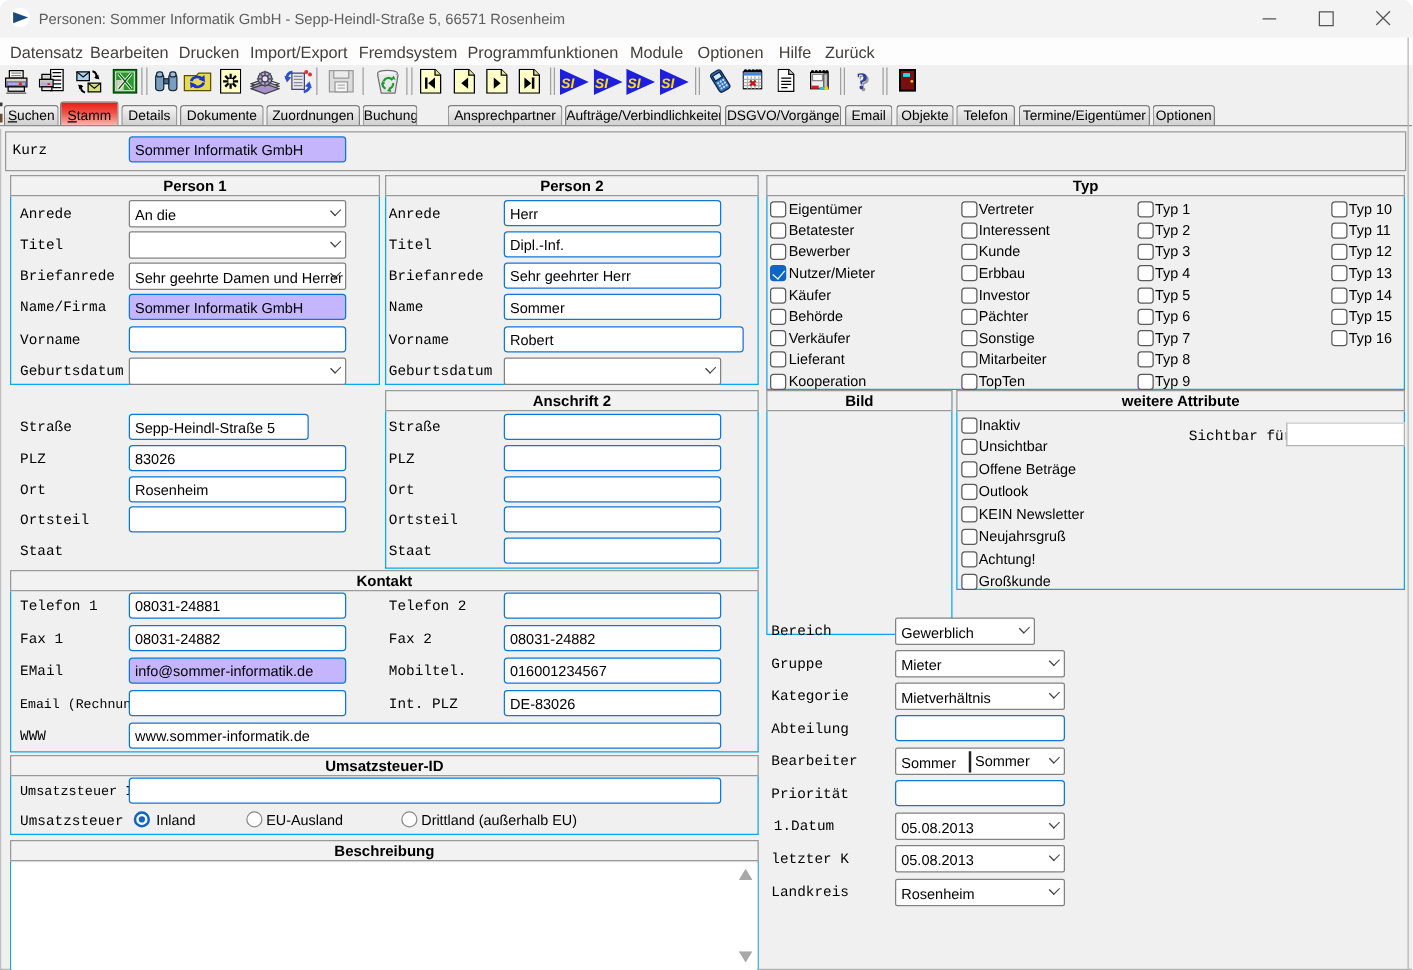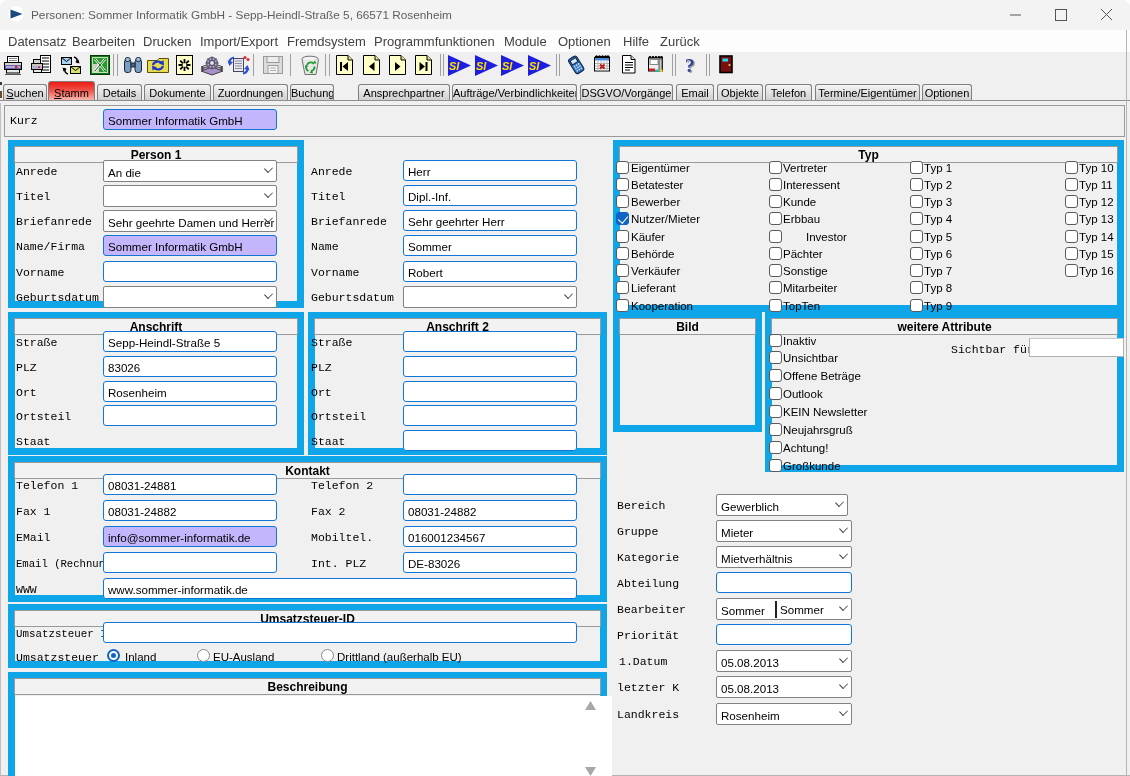--- a/index.html
+++ b/index.html
@@ -17,21 +17,21 @@
 #toolbar { position:absolute; left:0; top:52px; width:1130px; height:30px; background:#f0f0f0; }
 .tbi { position:absolute; top:3px; }
 .tsep { position:absolute; top:2px; width:1px; height:22px; background:#a0a0a0; }
 
 #tabrow { position:absolute; left:0; top:81px; width:1130px; height:21px; }
 .tab { position:absolute; top:3px; height:17px; background:linear-gradient(#f4f4f4,#dcdcdc 60%,#cfcfcf); border:1px solid #7f7f7f; border-bottom:none; border-radius:3px 3px 0 0; font-size:11px; color:#000; text-align:center; padding-top:2px; white-space:nowrap; overflow:hidden; }
 .tab.active { top:0; height:20px; background:linear-gradient(#ea1c12,#f0544a 45%,#f9c0b8); padding-top:5px; }
 #contentline { position:absolute; left:0; top:100px; width:1130px; height:1px; background:#8f8f8f; }
 
 .lbl { position:absolute; font-size:11.5px; color:#000; white-space:nowrap;font-family:Liberation Mono, monospace; }
-.grp { position:absolute; border:7px solid #0ea5e9; background:#f0f0f0; }
+.grp { position:absolute; border:1px solid #0ea5e9; background:#f0f0f0; }
 .ghead { position:absolute; left:-1px; right:-1px; top:-1px; height:17px; border:1px solid #9a9a9a; background:#f2f2f2; font-size:12px; font-weight:bold; text-align:center; padding-top:1px; }
 .inp { position:absolute; height:21px; background:#fff; border:1px solid #1177d7; border-radius:3px; font-size:11.6px; padding:4px 0 0 4px; white-space:nowrap; overflow:hidden; }
 .inp.yellow { background:#c4b5fd; }
 .combo { position:absolute; height:22px; background:#fff; border:1px solid #828282; border-radius:2px; font-size:11.6px; padding:5px 0 0 4px; white-space:nowrap; overflow:hidden; }
 .chev { position:absolute; right:4px; top:4px; width:7px; height:7px; border-left:1.4px solid #3f3f3f; border-bottom:1.4px solid #3f3f3f; transform:rotate(-45deg) scaleY(0.8); }
 .cb { position:absolute; width:13px; height:13px; background:#fff; border:1px solid #5a5a5a; border-radius:3px; }
 .cb.on { background:#1065c4; border-color:#1065c4; }
 .cb.on:after { content:""; position:absolute; left:3px; top:1px; width:5px; height:8px; border-right:1.6px solid #fff; border-bottom:1.6px solid #fff; transform:rotate(40deg); }
 .cblbl { position:absolute; font-size:11.5px; white-space:nowrap; }
 .radio { position:absolute; width:13px; height:13px; border-radius:50%; background:#fff; border:1px solid #8a8a8a; }
@@ -369,44 +369,44 @@
   <div class="combo" style="left:103px; top:185px; width:174px">
       <span class="chev"></span>
     </div>
   <div class="combo" style="left:103px; top:210px; width:174px">Sehr geehrte Damen und Herrer<span class="chev"></span></div>
   <div class="inp yellow" style="left:103px; top:235px; width:174px">Sommer Informatik GmbH</div>
   <div class="inp" style="left:103px; top:261px; width:174px"></div>
   <div class="combo" style="left:103px; top:286px; width:174px">
       <span class="chev"></span>
     </div>
 
+  <div class="grp" style="left:308px; top:140px; width:299px; height:168px">
+    <div class="ghead">Person 2</div>
+  </div>
   <span class="lbl" style="left:311px; top:165px">Anrede</span>
   <span class="lbl" style="left:311px; top:190px">Titel</span>
   <span class="lbl" style="left:311px; top:215px">Briefanrede</span>
   <span class="lbl" style="left:311px; top:240px">Name</span>
   <span class="lbl" style="left:311px; top:266px">Vorname</span>
   <span class="lbl" style="left:311px; top:291px">Geburtsdatum</span>
   <div class="inp" style="left:403px; top:160px; width:174px">Herr</div>
   <div class="inp" style="left:403px; top:185px; width:174px">Dipl.-Inf.</div>
   <div class="inp" style="left:403px; top:210px; width:174px">Sehr geehrter Herr</div>
   <div class="inp" style="left:403px; top:235px; width:174px">Sommer</div>
-  <div class="inp" style="left:403px; top:261px; width:174px">Robert</div>
+  <div class="inp" style="left:403px; top:261px; width:192px">Robert</div>
   <div class="combo" style="left:403px; top:286px; width:174px">
       <span class="chev"></span>
     </div>
 
-  <div class="grp" style="left:8px; top:312px; width:296px; height:143px">
-    <div class="ghead">Anschrift</div>
-  </div>
   <span class="lbl" style="left:16px; top:336px">Straße</span>
   <span class="lbl" style="left:16px; top:361px">PLZ</span>
   <span class="lbl" style="left:16px; top:386px">Ort</span>
   <span class="lbl" style="left:16px; top:410px">Ortsteil</span>
   <span class="lbl" style="left:16px; top:435px">Staat</span>
-  <div class="inp" style="left:103px; top:331px; width:174px">Sepp-Heindl-Straße 5</div>
+  <div class="inp" style="left:103px; top:331px; width:144px">Sepp-Heindl-Straße 5</div>
   <div class="inp" style="left:103px; top:356px; width:174px">83026</div>
   <div class="inp" style="left:103px; top:381px; width:174px">Rosenheim</div>
   <div class="inp" style="left:103px; top:405px; width:174px"></div>
 
   <div class="grp" style="left:308px; top:312px; width:299px; height:143px">
     <div class="ghead">Anschrift 2</div>
   </div>
   <span class="lbl" style="left:311px; top:336px">Straße</span>
   <span class="lbl" style="left:311px; top:361px">PLZ</span>
   <span class="lbl" style="left:311px; top:386px">Ort</span>
@@ -461,40 +461,40 @@
       </svg>
     <svg style="position:absolute; right:4px; top:88px" width="11" height="9">
         <polygon points="0,0 11,0 5.5,9" fill="#a8a8a8"></polygon>
       </svg>
   </div>
 
   <div class="grp" style="left:613px; top:140px; width:511px; height:172px">
     <div class="ghead">Typ</div>
   </div>
 
-  <div class="grp" style="left:613px; top:312px; width:149px; height:120px">
+  <div class="grp" style="left:613px; top:312px; width:149px; height:196px">
     <div class="ghead">Bild</div>
   </div>
 
   <div class="grp" style="left:765px; top:312px; width:359px; height:160px">
     <div class="ghead">weitere Attribute</div>
   </div>
   <span class="lbl" style="left:951px; top:343px">Sichtbar für</span>
   <div style="position:absolute; left:1029px; top:338px; width:95px; height:19px; background:#fff; border:1px solid #b0b0b0; border-top-color:#c8c8c8"></div>
 
   <span class="lbl" style="left:617px; top:499px">Bereich</span>
   <span class="lbl" style="left:617px; top:525px">Gruppe</span>
   <span class="lbl" style="left:617px; top:551px">Kategorie</span>
   <span class="lbl" style="left:617px; top:577px">Abteilung</span>
   <span class="lbl" style="left:617px; top:603px">Bearbeiter</span>
   <span class="lbl" style="left:617px; top:629px">Priorität</span>
   <span class="lbl" style="left:619px; top:655px">1.Datum</span>
   <span class="lbl" style="left:617px; top:681px">letzter K</span>
   <span class="lbl" style="left:617px; top:708px">Landkreis</span>
-  <div class="combo" style="left:716px; top:494px; width:132px">Gewerblich<span class="chev"></span></div>
+  <div class="combo" style="left:716px; top:494px; width:112px">Gewerblich<span class="chev"></span></div>
   <div class="combo" style="left:716px; top:520px; width:136px">Mieter<span class="chev"></span></div>
   <div class="combo" style="left:716px; top:546px; width:136px">Mietverhältnis<span class="chev"></span></div>
   <div class="inp" style="left:716px; top:572px; width:136px"></div>
   <div class="combo" style="left:716px; top:598px; width:136px">Sommer<span style="position:absolute;left:58px;top:2px;width:1.5px;height:17px;background:#222"></span><span style="position:absolute;left:63px;top:4px">Sommer</span><span class="chev"></span></div>
   <div class="inp" style="left:716px; top:624px; width:136px"></div>
   <div class="combo" style="left:716px; top:650px; width:136px">05.08.2013<span class="chev"></span></div>
   <div class="combo" style="left:716px; top:676px; width:136px">05.08.2013<span class="chev"></span></div>
   <div class="combo" style="left:716px; top:703px; width:136px">Rosenheim<span class="chev"></span></div>
 <div class="cb" style="left:616px; top:161px"></div>
     <span class="cblbl" style="left:631px; top:162px">Eigentümer</span>
@@ -516,21 +516,21 @@
     <span class="cblbl" style="left:631px; top:300px">Kooperation</span>
     <div class="cb" style="left:769px; top:161px"></div>
     <span class="cblbl" style="left:783px; top:162px">Vertreter</span>
     <div class="cb" style="left:769px; top:178px"></div>
     <span class="cblbl" style="left:783px; top:179px">Interessent</span>
     <div class="cb" style="left:769px; top:195px"></div>
     <span class="cblbl" style="left:783px; top:196px">Kunde</span>
     <div class="cb" style="left:769px; top:212px"></div>
     <span class="cblbl" style="left:783px; top:213px">Erbbau</span>
     <div class="cb" style="left:769px; top:230px"></div>
-    <span class="cblbl" style="left:806px; top:231px">Investor</span>
+    <span class="cblbl" style="left:783px; top:231px">Investor</span>
     <div class="cb" style="left:769px; top:247px"></div>
     <span class="cblbl" style="left:783px; top:248px">Pächter</span>
     <div class="cb" style="left:769px; top:264px"></div>
     <span class="cblbl" style="left:783px; top:265px">Sonstige</span>
     <div class="cb" style="left:769px; top:281px"></div>
     <span class="cblbl" style="left:783px; top:282px">Mitarbeiter</span>
     <div class="cb" style="left:769px; top:299px"></div>
     <span class="cblbl" style="left:783px; top:300px">TopTen</span>
     <div class="cb" style="left:910px; top:161px"></div>
     <span class="cblbl" style="left:924px; top:162px">Typ 1</span>

